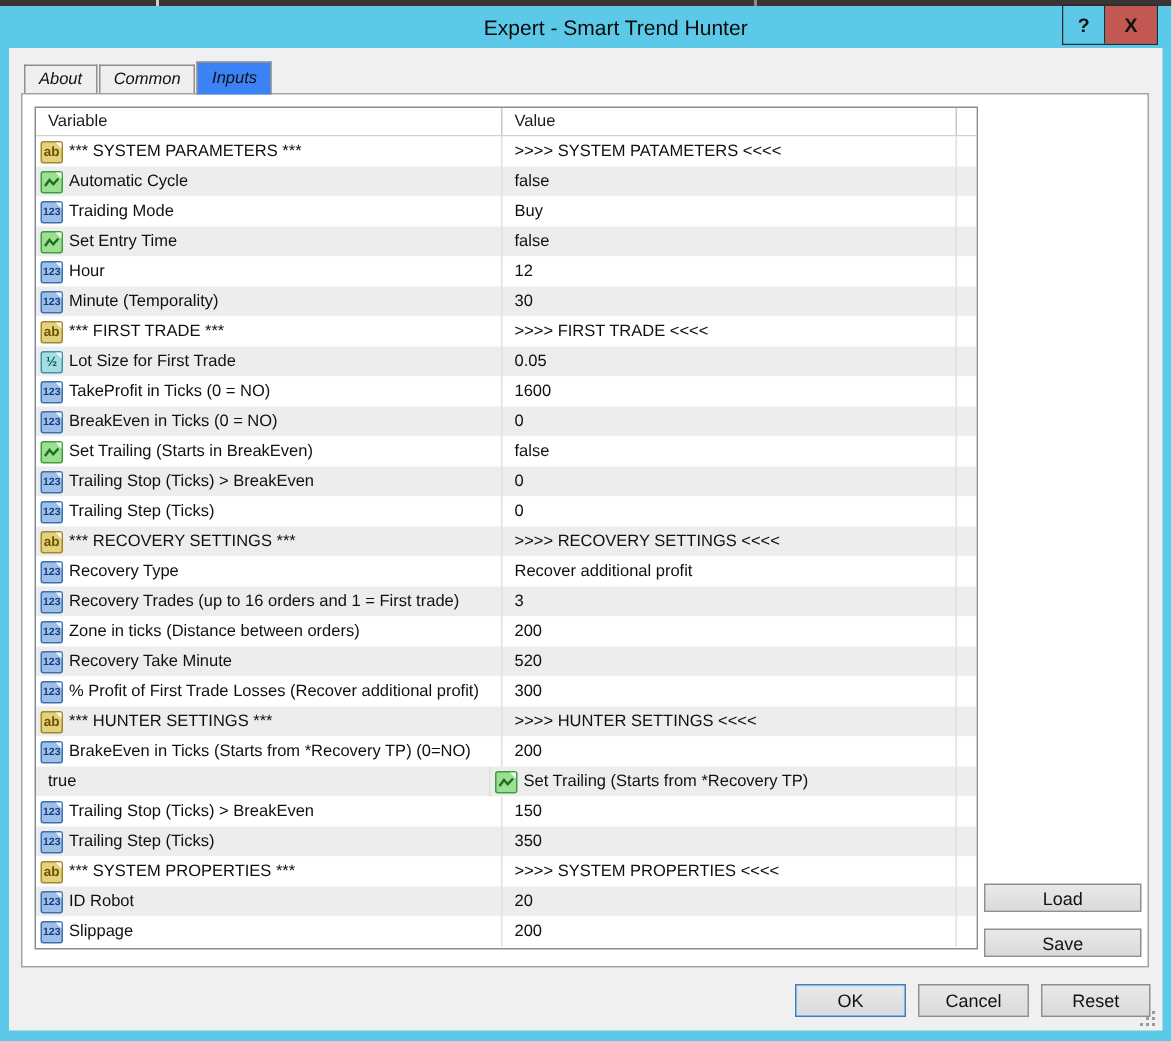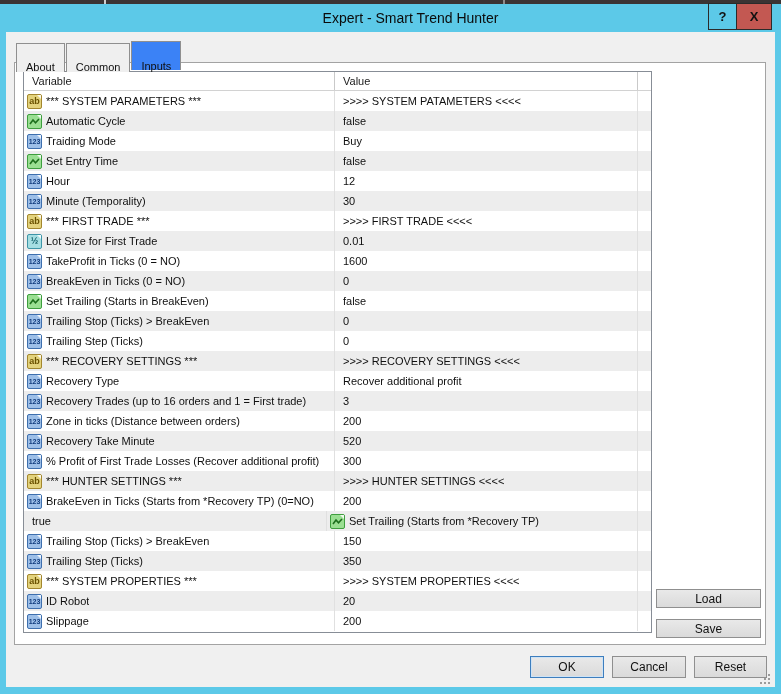--- a/index.html
+++ b/index.html
@@ -17,22 +17,22 @@
   .caption-buttons{position:absolute;top:-1px;right:9px;display:flex;
     border:1px solid #2b2b2b;height:27px;}
   .cap-btn{display:flex;align-items:center;justify-content:center;
     font-weight:bold;font-size:13px;color:#111;cursor:default;}
   .help-btn{width:28px;background:var(--titlebar,#5cc9e8);border-right:1px solid #2b2b2b;}
   .close-btn{width:34px;background:var(--closebtn,#c35852);}
   
   .client{position:absolute;left:6px;right:6px;top:28px;bottom:7px;background:#f0f0f0;}
   
   .tabs{position:absolute;left:10px;top:9px;height:21px;display:flex;z-index:2;}
-  .tab{margin-top:2px;height:19px;line-height:18px;padding:14px 9px;background:#efefef;
-    border:1px solid #8f8f8f;border-bottom:none;font-size:11px;margin-right:1px;}
+  .tab{margin-top:2px;height:19px;line-height:18px;padding:0 9px;background:#efefef;
+    border:1px solid #8f8f8f;border-bottom:none;font-size:11px;margin-right:1px;font-style:italic;}
   .tab.active{margin-top:0;height:22px;line-height:21px;background:#3b82f6;
     margin-bottom:-1px;position:relative;z-index:3;}
   
   .page{position:absolute;left:8px;top:30px;width:752px;height:583px;
     background:#fff;border:1px solid #a3a3a3;z-index:1;padding-left:48px;}
   
   .ptable{position:absolute;left:8px;top:8px;width:629px;height:562px;
     border:1px solid #878d96;background:#fff;font-size:11px;overflow:hidden;}
   .thead{display:flex;height:19px;border-bottom:1px solid #d2d2d2;background:#fff;}
   .th{line-height:18px;color:#1a1a1a;}
@@ -200,21 +200,21 @@
     <div class="cell-fill"></div>
   </div>
               <div class="trow">
     <div class="cell cell-var">
       <span class="picon t-double">
         <span class="glyph">½</span>
 
       </span>
       <span class="vname">Lot Size for First Trade</span>
     </div>
-    <div class="cell cell-val">0.01</div>
+    <div class="cell cell-val">0.05</div>
     <div class="cell-fill"></div>
   </div>
               <div class="trow">
     <div class="cell cell-var">
       <span class="picon t-int">
         <span class="glyph">123</span>
 
       </span>
       <span class="vname">TakeProfit in Ticks (0 = NO)</span>
     </div>

